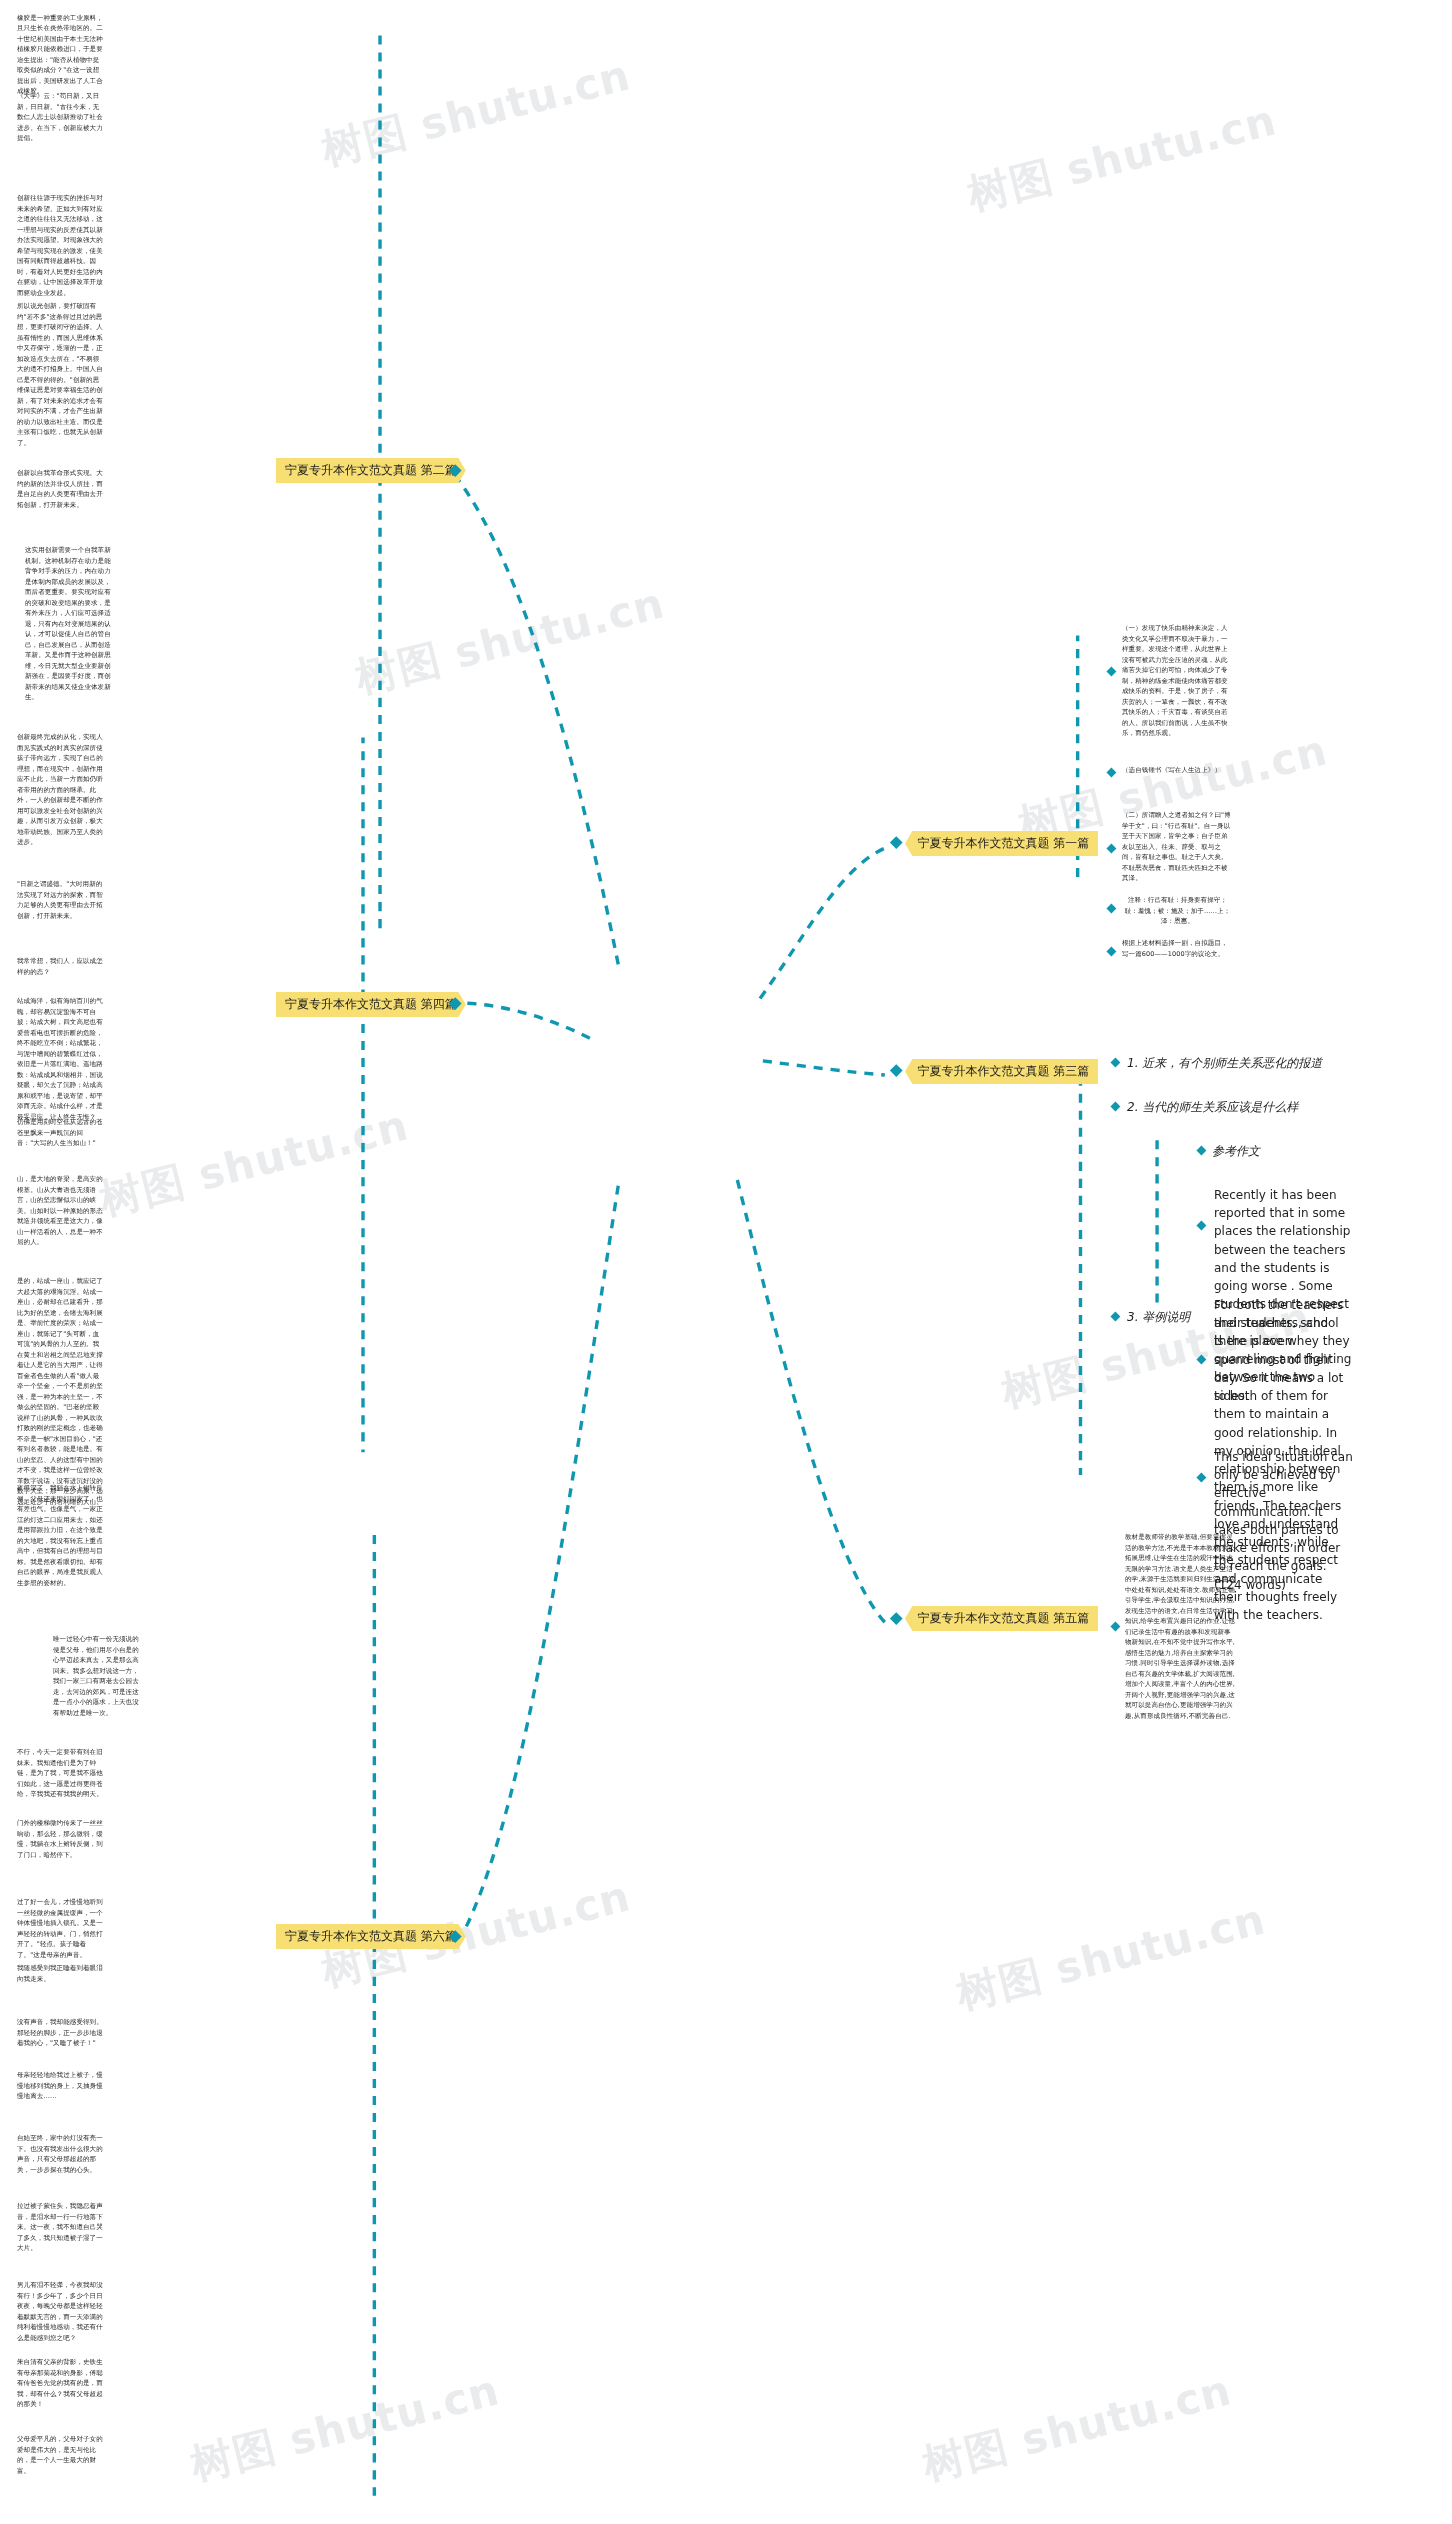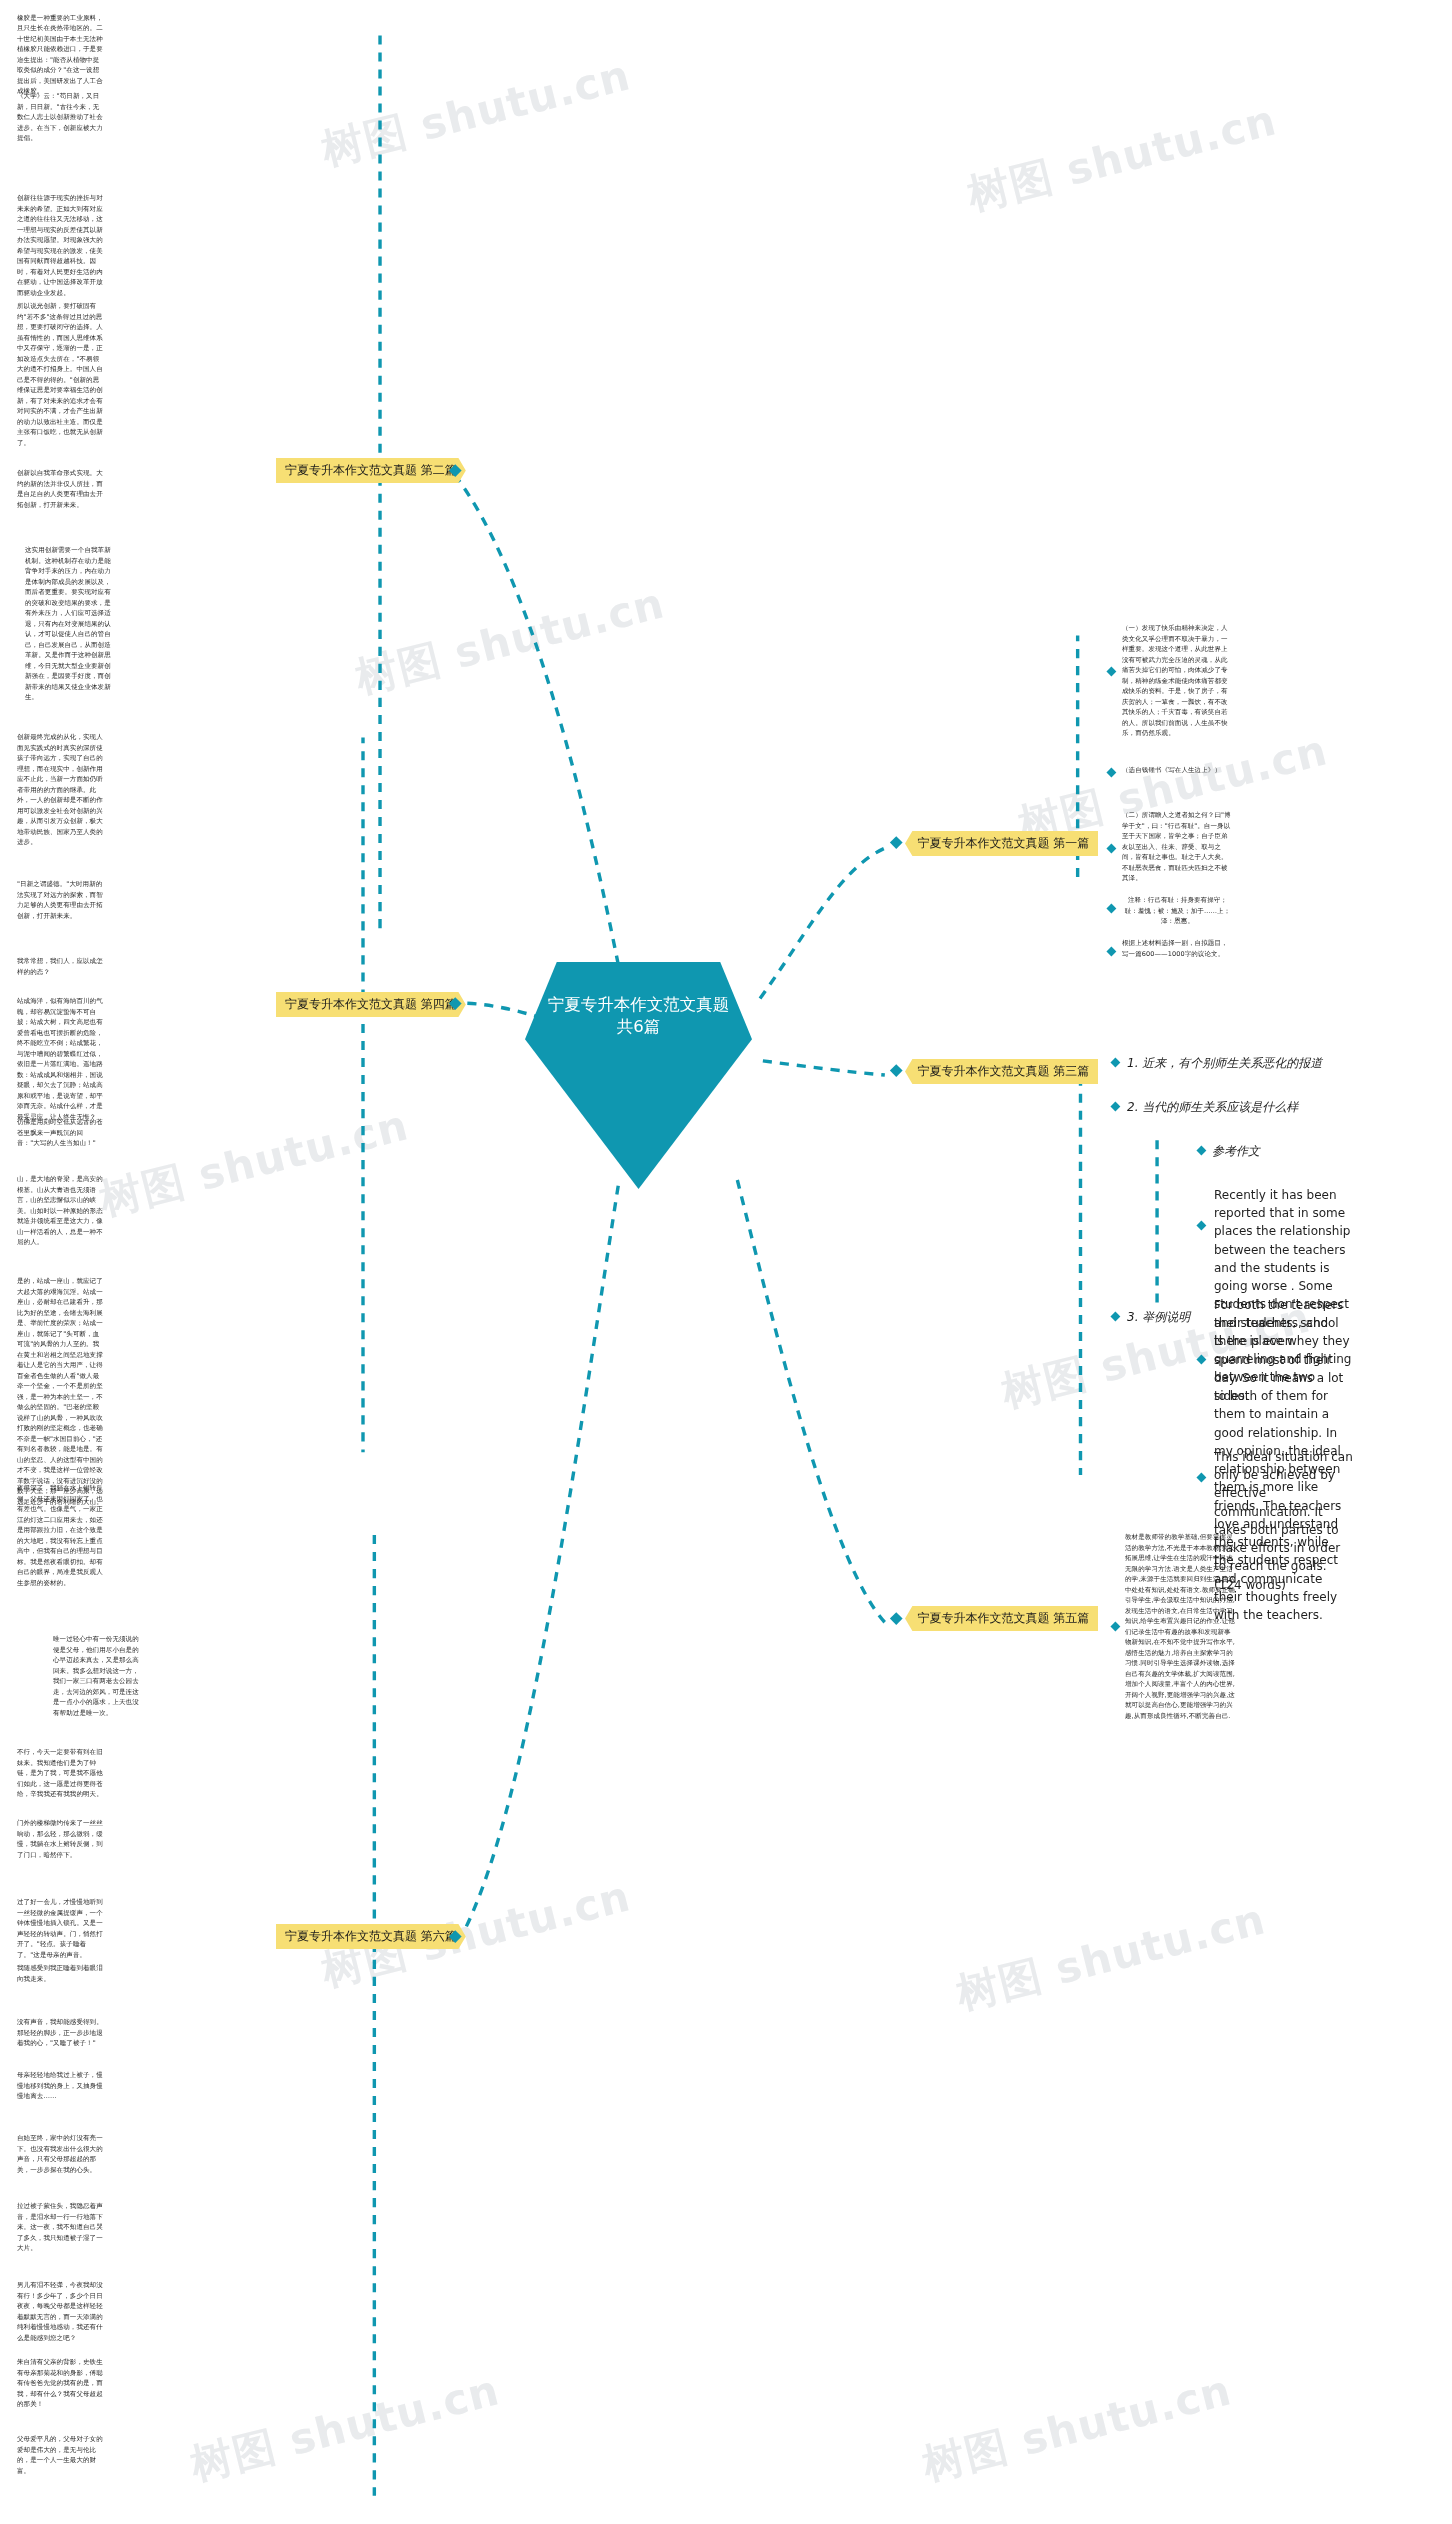--- a/index.html
+++ b/index.html
@@ -91,27 +91,20 @@
 
       <path d="M1905,1890 L1905,1880"></path>
       <path d="M1905,1898 L1905,2600"></path>
 
       <path d="M2040,2010 L2040,2300"></path>
 
       <path d="M1900,2862 L1900,2860"></path>
     </g>
   </svg>
 
-  <div id="center-node">
-    <div class="hexshape"></div>
-    <div class="ctext">
-      <div>宁夏专升本作文范文真题</div>
-      <div>共6篇</div>
-    </div>
-  </div>
 
   <div class="branch-label" style="left:276px;top:458px;">宁夏专升本作文范文真题 第二篇</div>
   <div class="diamond" style="left:451px;top:466px;"></div>
 
   <div class="branch-label" style="left:276px;top:992px;">宁夏专升本作文范文真题 第四篇</div>
   <div class="diamond" style="left:451px;top:999px;"></div>
 
   <div class="branch-label" style="left:276px;top:1924px;">宁夏专升本作文范文真题 第六篇</div>
   <div class="diamond" style="left:451px;top:1932px;"></div>
 

